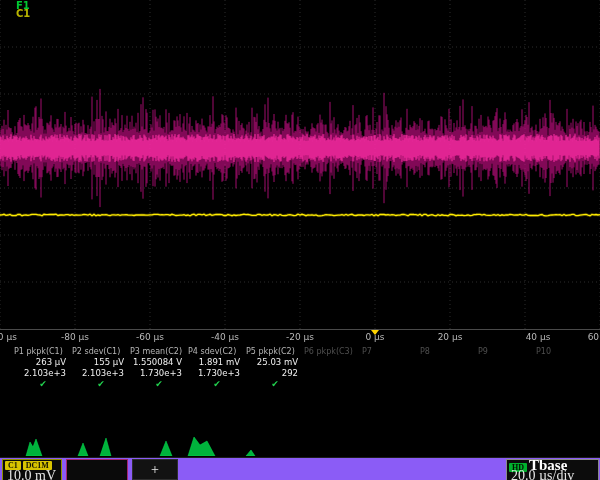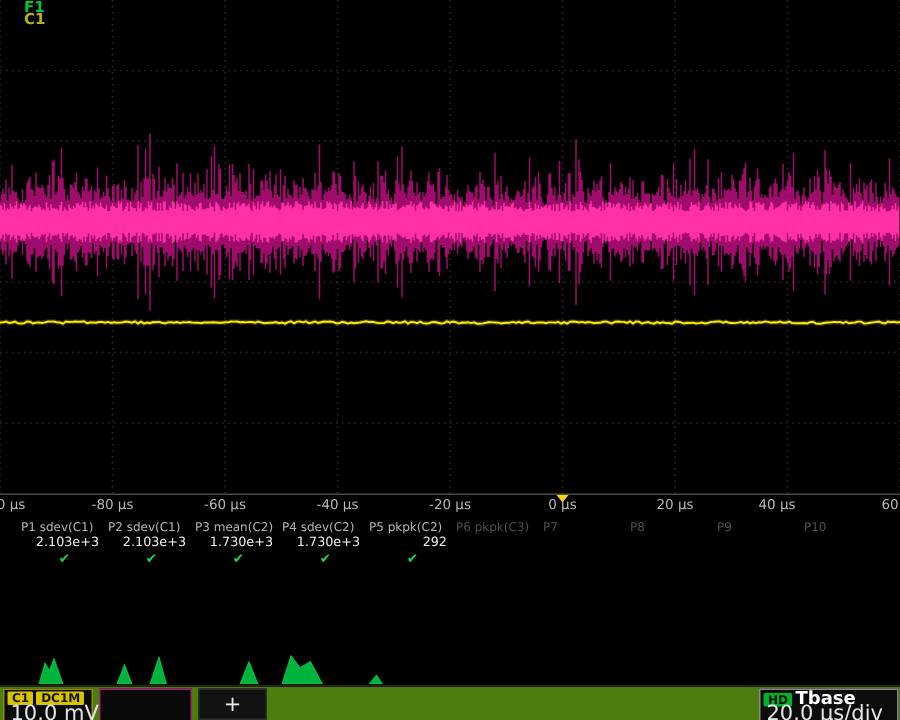--- a/index.html
+++ b/index.html
@@ -24,35 +24,35 @@
   .mrow{display:grid;grid-template-columns:repeat(10,58px);padding-left:14px;}
   .mhead span{font-size:8px;color:#b5b5b5;white-space:nowrap;height:11px;line-height:11px;}
   .mhead span.dim{color:#4f4f4f;}
   .mval{font-size:8.5px;color:#f0f0f0;text-align:right;padding-right:6px;height:11px;line-height:11px;white-space:nowrap;}
   .mstat{font-size:9px;color:#22d34f;text-align:center;height:10px;line-height:10px;}
 
   
   #hist-svg{position:absolute;top:433px;left:0;}
 
   
-  .bbar{position:absolute;top:457px;left:0;width:600px;height:23px;background:#4d7c0f;border-top:1px solid #1d1d1d;}
+  .bbar{position:absolute;top:457px;left:0;width:600px;height:23px;background:#8b5cf6;border-top:1px solid #1d1d1d;font-family:Liberation Serif, serif;}
   .dbox{position:absolute;top:1px;font-size:8px;box-sizing:border-box;padding:1px 2px;background:#0a0a0a;height:40px;}
   .drow{height:10px;line-height:9px;white-space:nowrap;}
   .chip{display:inline-block;font-size:8px;font-weight:bold;padding:0 3px;margin-right:2px;border-radius:1px;line-height:9px;}
   .dval{font-size:14px;color:#e4e4e4;height:16px;line-height:10px;white-space:nowrap;padding-left:2px;}
   .c1box{left:2px;width:60px;border:1px solid #8f8f00;}
   .chip-c1{background:#d8c300;color:#151500;}
   .c2box{left:66px;width:62px;border:1px solid #a3256f;}
   .chip-c2{background:#e020a0;color:#2a0018;}
   .badge-c2{background:#c01888;color:#2a0018;font-weight:bold;margin-top:20px;}
   .addbox{left:132px;width:46px;height:21px;border:1px solid #2e2e2e;background:#121212;text-align:center;}
   .plus{font-size:14px;line-height:18px;color:#e8e8e8;}
   .tbox{left:506px;width:93px;border:1px solid #8a8a8a;background:#0c0c0c;}
   .chip-hd{background:#00b22d;color:#001400;}
-  .tlabel{color:#fff;font-weight:bold;font-size:12px;}
+  .tlabel{color:#fff;font-weight:bold;font-size:15px;}
 </style>
 </head>
 <body>
 
 <div id="screen">
 
   <div class="grid-area">
     <svg id="scope-svg" width="600" height="330">
         <line x1="0" y1="0" x2="0" y2="330" stroke="#2c2c2c" stroke-dasharray="1 3"></line>
         <line x1="75" y1="0" x2="75" y2="330" stroke="#2c2c2c" stroke-dasharray="1 3"></line>
@@ -81,38 +81,45 @@
 
   <div class="axis-strip">
     <div class="trig-marker"></div>
     <span class="axis-label" style="left:0px">-100 µs</span>
     <span class="axis-label" style="left:75px">-80 µs</span>
     <span class="axis-label" style="left:150px">-60 µs</span>
     <span class="axis-label" style="left:225px">-40 µs</span>
     <span class="axis-label" style="left:300px">-20 µs</span>
     <span class="axis-label" style="left:375px">0 µs</span>
     <span class="axis-label" style="left:450px">20 µs</span>
-    <span class="axis-label" style="left:518px">40 µs</span>
+    <span class="axis-label" style="left:538px">40 µs</span>
     <span class="axis-label" style="left:600px">60 µs</span>
   </div>
 
   <div class="measure">
     <div class="mrow mhead">
-      <span>P1 sdev(C1)</span>
+      <span>P1 pkpk(C1)</span>
       <span>P2 sdev(C1)</span>
       <span>P3 mean(C2)</span>
       <span>P4 sdev(C2)</span>
       <span>P5 pkpk(C2)</span>
       <span class="dim">P6 pkpk(C3)</span>
       <span class="dim">P7</span>
       <span class="dim">P8</span>
       <span class="dim">P9</span>
       <span class="dim">P10</span>
     </div>
 
+    <div class="mrow">
+      <span class="mval">263 µV</span>
+      <span class="mval">155 µV</span>
+      <span class="mval">1.550084 V</span>
+      <span class="mval">1.891 mV</span>
+      <span class="mval">25.03 mV</span>
+    </div>
     <div class="mrow">
       <span class="mval">2.103e+3</span>
       <span class="mval">2.103e+3</span>
       <span class="mval">1.730e+3</span>
       <span class="mval">1.730e+3</span>
       <span class="mval">292</span>
     </div>
     <div class="mrow">
       <span class="mstat">✔</span>
       <span class="mstat">✔</span>

